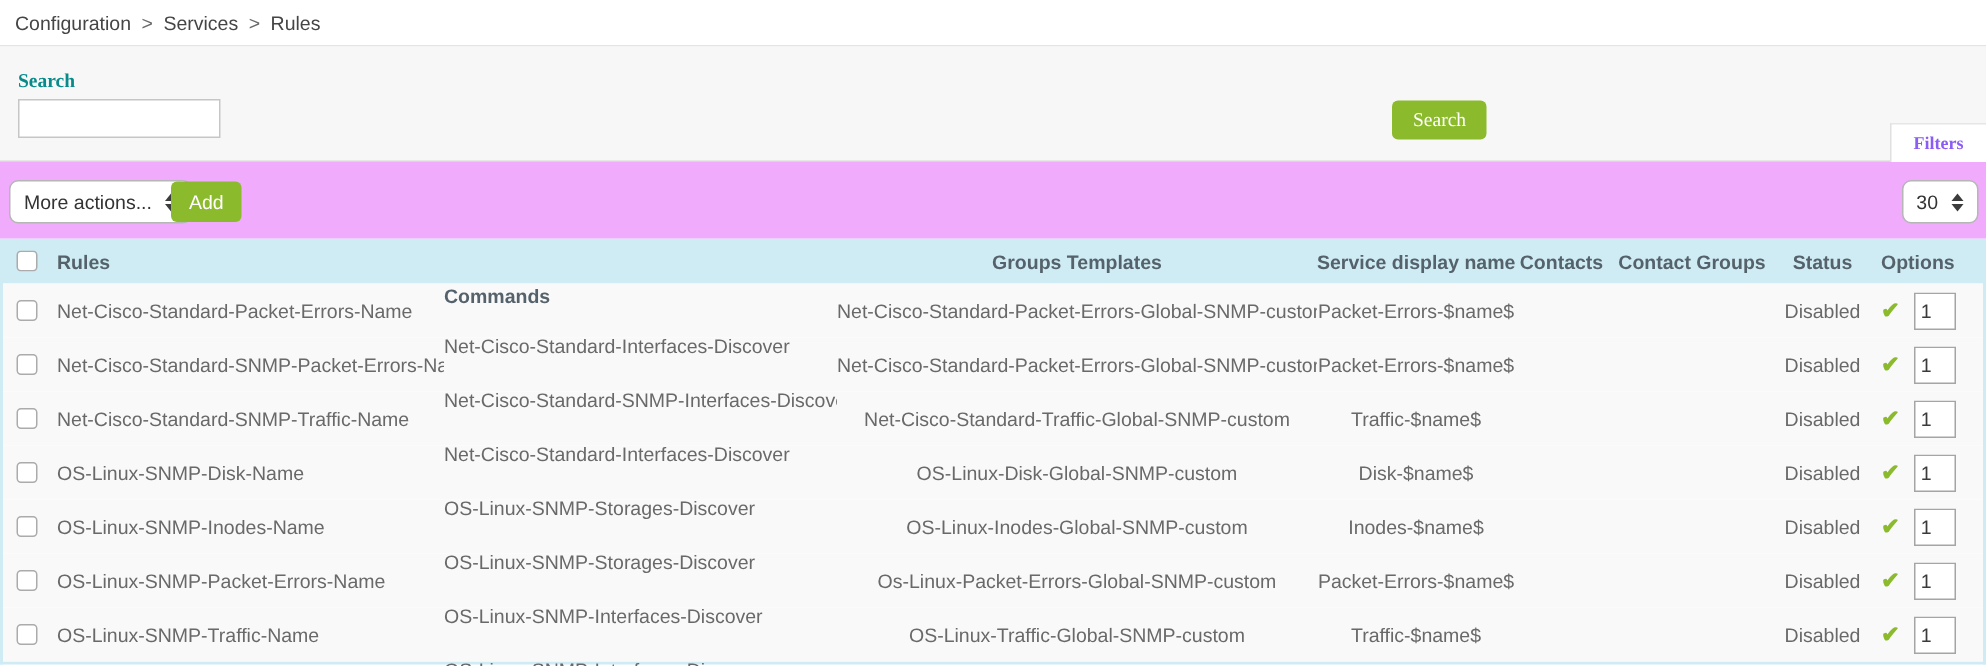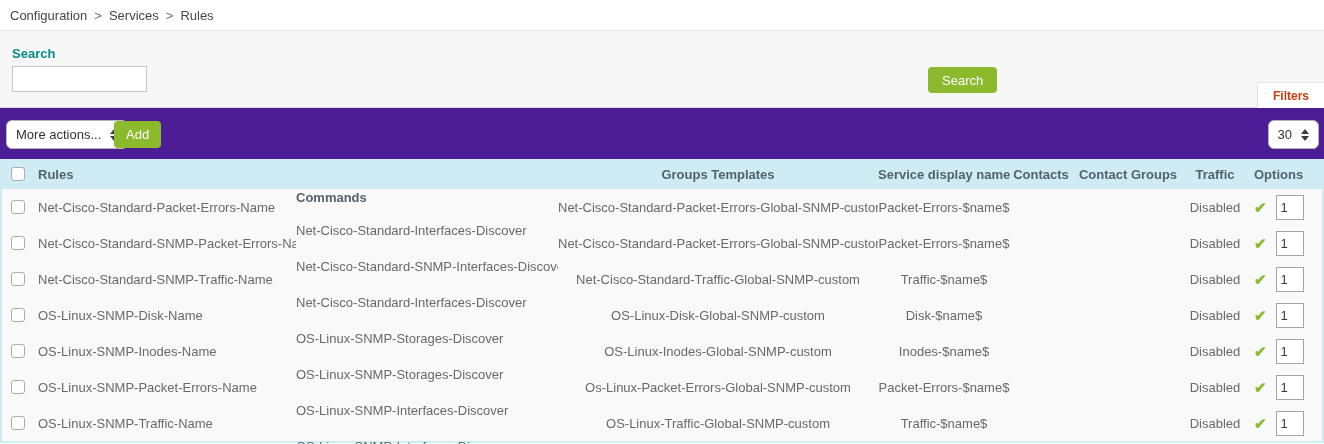--- a/index.html
+++ b/index.html
@@ -12,36 +12,36 @@
 
   
   .breadcrumb { height:31px; display:flex; align-items:center; gap:7px;
     padding:0 10px; font-size:13px; color:#454545; background:#fff;
     border-bottom:1px solid #e4e4e4;text-align:center; }
   .breadcrumb .sep { color:#6a6a6a; }
   .breadcrumb .crumb { cursor:pointer; }
 
   
   .search-panel { position:relative; height:77px; background:#f7f7f7;
-    border-bottom:1px solid #d7d7d7; }
+    border-bottom:1px solid #d7d7d7;font-family:Liberation Serif, serif; }
   .search-label { position:absolute; left:12px; top:15px; font-size:13px;
     font-weight:bold; color:var(--teal); }
   .search-input { position:absolute; left:12px; top:35px; width:135px; height:26px;
     border:1px solid #c6c6c6; background:#fff; font-size:13px; padding:0 5px;
     font-family:inherit; }
   .search-btn { position:absolute; left:928px; top:36px; height:26px;
     background:var(--green); color:#fff; border:none; border-radius:4px;
     font-size:13px; padding:0 14px; cursor:pointer; font-family:inherit; }
   .filters-tab { position:absolute; right:0; bottom:-1px; height:26px;
     background:#fff; border-left:1px solid #e0e0e0; border-top:1px solid #e6e6e6;
     display:flex; align-items:center; padding:0 15px; font-size:12px;
-    font-weight:bold; color:#c2410c; cursor:pointer; }
-
-  
-  .toolbar { position:relative; height:51px; background:#4c1d95; }
+    font-weight:bold; color:#8b5cf6; cursor:pointer; }
+
+  
+  .toolbar { position:relative; height:51px; background:#f0abfc; }
   .fake-select { position:absolute; display:flex; align-items:center; gap:9px;
     height:29px; border:1px solid #b6b6b6; border-radius:6px; background:#fff;
     padding:0 9px; font-size:13px; color:#333; cursor:pointer; }
   .ms { left:6px; top:12px; }
   .ps { right:5px; top:12px; }
   .spin { display:flex; flex-direction:column; gap:2px; align-items:center; }
   .spin .up { width:0; height:0; border-left:4px solid transparent;
     border-right:4px solid transparent; border-bottom:5px solid #3c3c3c; }
   .spin .dn { width:0; height:0; border-left:4px solid transparent;
     border-right:4px solid transparent; border-top:5px solid #3c3c3c; }
@@ -114,21 +114,21 @@
   <div class="thead">
     <div class="th c-check">
         <input type="checkbox" style="">
       </div>
     <div class="th c-rules">Rules</div>
     <div class="th c-cmd">Commands</div>
     <div class="th c-tpl">Groups Templates</div>
     <div class="th c-disp">Service display name</div>
     <div class="th c-contacts">Contacts</div>
     <div class="th c-groups">Contact Groups</div>
-    <div class="th c-status">Traffic</div>
+    <div class="th c-status">Status</div>
     <div class="th c-options">Options</div>
   </div>
 
   <div class="tr">
     <div class="td c-check">
         <input type="checkbox" style="">
       </div>
     <div class="td c-rules">Net-Cisco-Standard-Packet-Errors-Name</div>
     <div class="td c-cmd">Net-Cisco-Standard-Interfaces-Discover</div>
     <div class="td c-tpl">Net-Cisco-Standard-Packet-Errors-Global-SNMP-custom</div>

